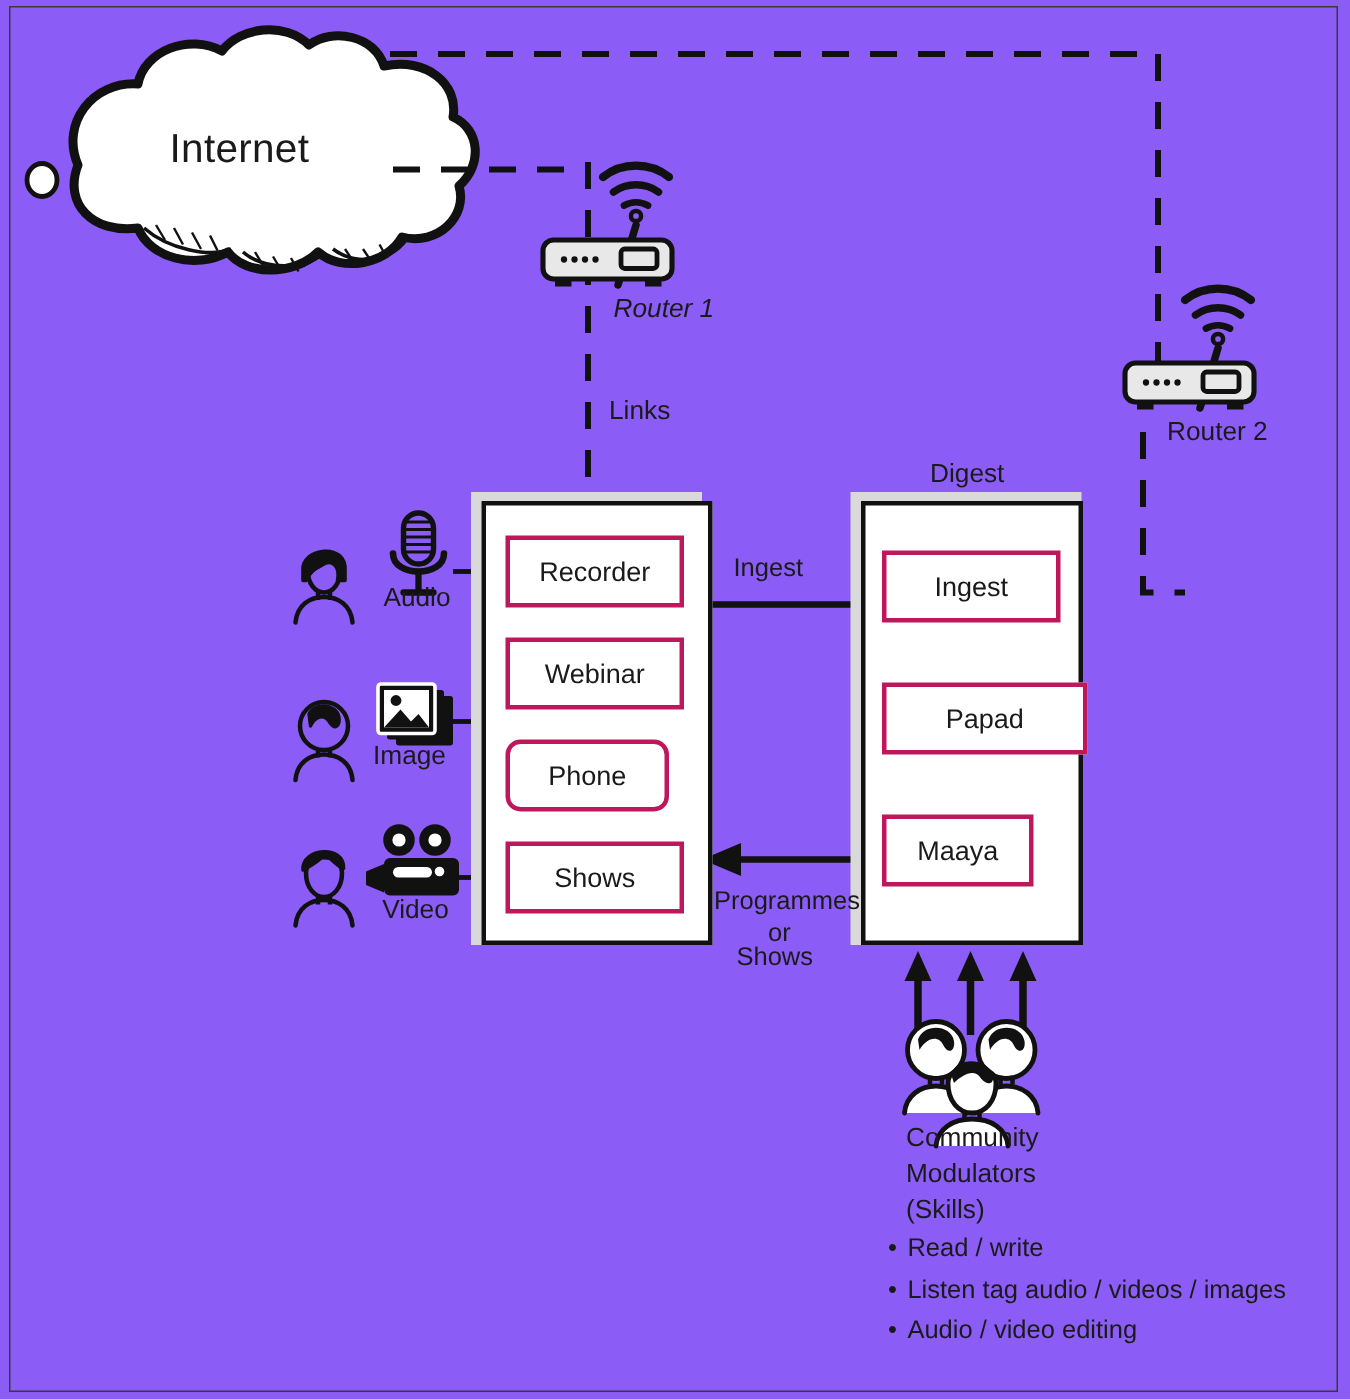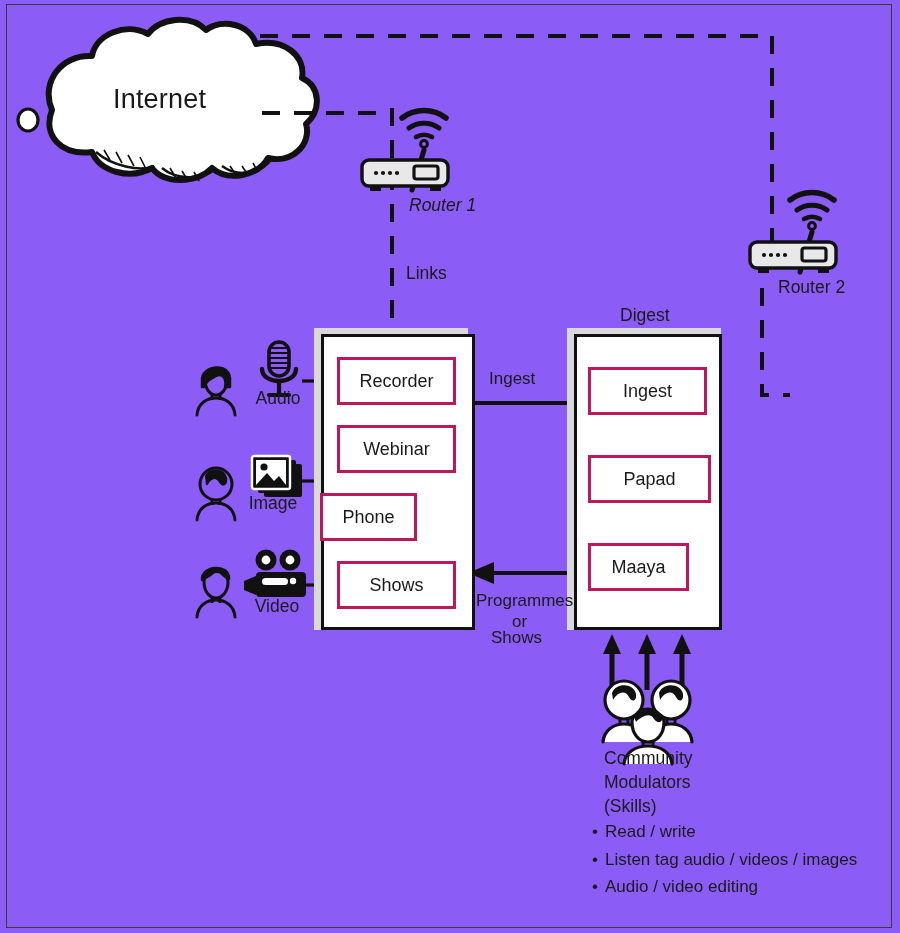--- a/index.html
+++ b/index.html
@@ -273,36 +273,36 @@
 
   <div class="pshadow" style="left:314px; top:328px; width:154px; height:302px;"></div>
   <div class="pbox" style="left:321px; top:334px; width:154px; height:296px;"></div>
 
   <div class="ibox" style="left:337px; top:357px; width:119px; height:48px;">
     <span>Recorder</span>
   </div>
   <div class="ibox" style="left:337px; top:425px; width:119px; height:48px;">
     <span>Webinar</span>
   </div>
-  <div class="ibox" style="left:320px; top:493px; width:97px; height:48px;">
+  <div class="ibox" style="left:337px; top:493px; width:109px; height:48px;border-radius:10px;">
     <span>Phone</span>
   </div>
   <div class="ibox" style="left:337px; top:561px; width:119px; height:48px;">
     <span>Shows</span>
   </div>
 
   <div class="lbl digest-label" style="left:620px; top:305px;">Digest</div>
 
   <div class="pshadow" style="left:567px; top:328px; width:154px; height:302px;"></div>
   <div class="pbox" style="left:574px; top:334px; width:148px; height:296px;"></div>
 
   <div class="ibox" style="left:588px; top:367px; width:119px; height:48px;">
     <span>Ingest</span>
   </div>
-  <div class="ibox" style="left:588px; top:455px; width:123px; height:48px;">
+  <div class="ibox" style="left:588px; top:455px; width:137px; height:48px;">
     <span>Papad</span>
   </div>
   <div class="ibox" style="left:588px; top:543px; width:101px; height:48px;">
     <span>Maaya</span>
   </div>
 
   <div class="lbl edge-label" style="left:489px; top:369px;">Ingest</div>
 
   <div class="lbl edge-label" style="left:476px; top:591px;">Programmes</div>
   <div class="lbl edge-label" style="left:512px; top:612px;">or</div>

